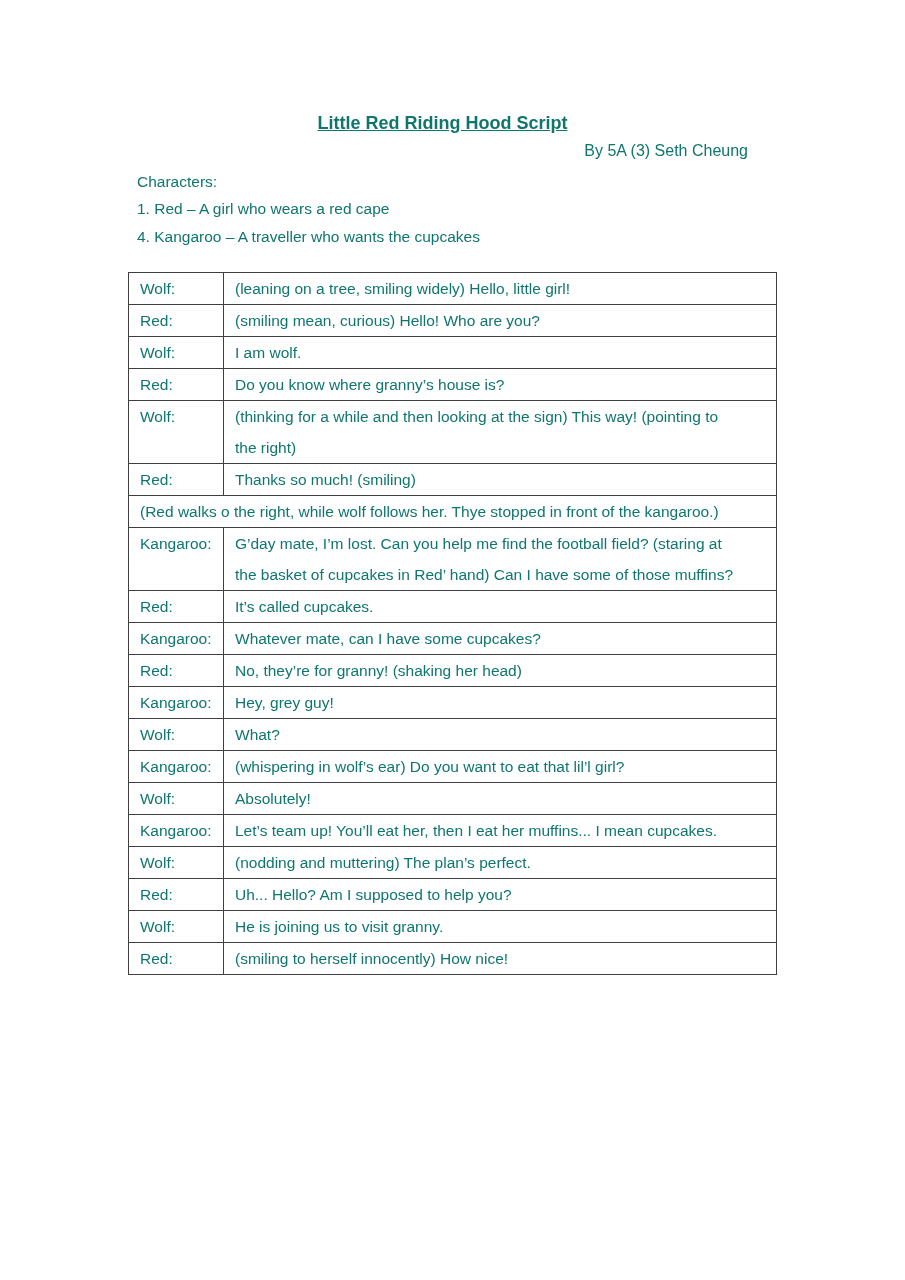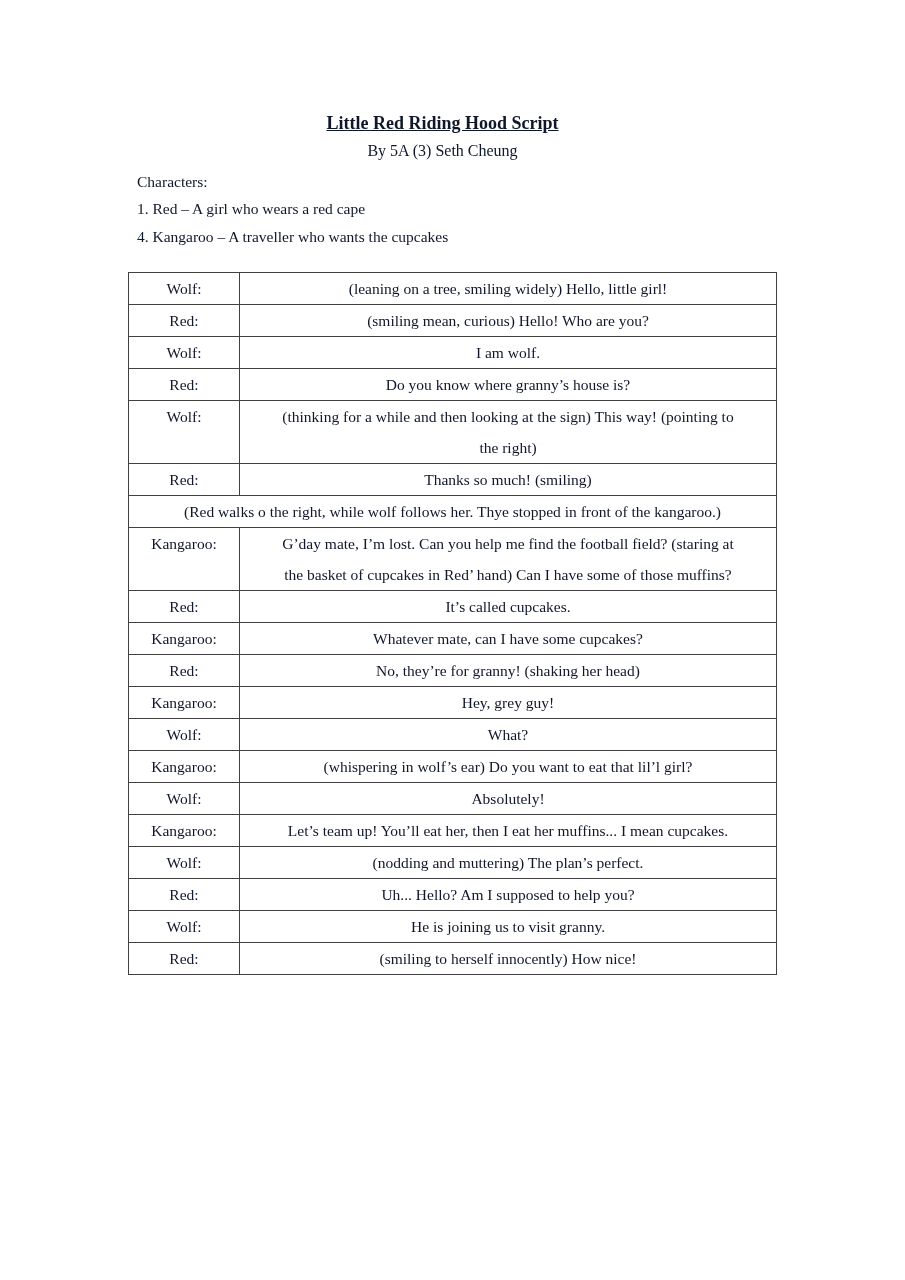--- a/index.html
+++ b/index.html
@@ -5,35 +5,35 @@
   html, body {
     margin: 0;
     padding: 0;
     background: #ffffff;
   }
   .page {
     position: relative;
     width: 885px;
     height: 1280px;
     background: #ffffff;
-    font-family: Liberation Serif, serif;
-    color: #0f172a;
+    font-family: Liberation Sans, sans-serif;
+    color: #0f766e;
     overflow: hidden;
     box-sizing: border-box;
     padding: 112px 137px 0 137px;
   }
   .doc-title {
     text-align: center;
     font-size: 18px;
     font-weight: bold;
     text-decoration: underline;
     line-height: 23px;
   }
   .byline {
-    text-align: center;
+    text-align: right;
     font-size: 16px;
     line-height: 22px;
     margin-top: 5px;
   }
   .characters {
     margin-top: 6px;
     font-size: 15.5px;
     line-height: 27.4px;
   }
   .characters div {
@@ -42,26 +42,25 @@
   table.script-table {
     border-collapse: collapse;
     table-layout: fixed;
     width: 649px;
     margin-top: 22px;
     margin-left: -9px;
   }
   table.script-table td {
     border: 1px solid #404040;
     vertical-align: top;
-    padding: 0 19px;
+    padding: 0 11px;
     font-size: 15.5px;
     line-height: 31px;
     white-space: pre-line;
     overflow: hidden;
-    text-align: center;
   }
   td.speaker-cell { width: 72px; }
 </style>
 </head>
 <body>
 
 <div class="page">
   <div class="doc-title">Little Red Riding Hood Script</div>
 
   <div class="byline">By 5A (3) Seth Cheung</div>

